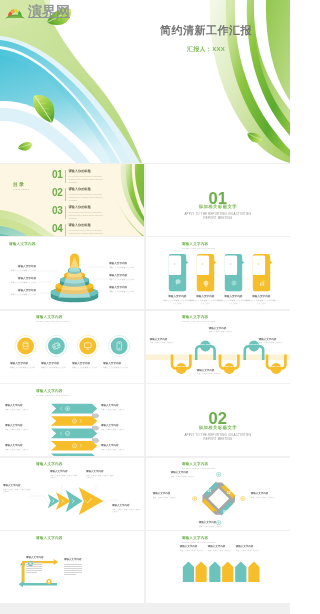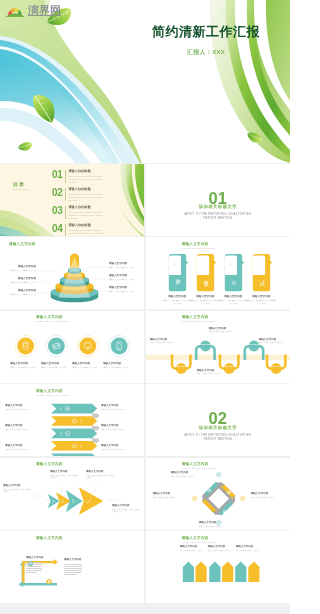--- a/index.html
+++ b/index.html
@@ -8,24 +8,24 @@
   .page{position:relative;width:290px;height:614px;background:#f0f0f0;}
   .cover{position:absolute;left:0;top:0;width:290px;height:163px;background:#fff;overflow:hidden;}
   .grid{position:absolute;left:0;top:163.5px;width:290px;}
   .row{display:flex;margin-bottom:1.6px;}
   .cell{width:144.2px;height:72px;background:#fff;position:relative;overflow:hidden;}
   .cell + .cell{margin-left:1.6px;}
   svg{display:block;}
   .abs{position:absolute;}
   
   .wm{position:absolute;left:4px;top:3px;display:flex;align-items:center;gap:2px;opacity:.9;}
-  .wmtext{font-size:11px;font-weight:700;color:#8a8f92;letter-spacing:0px;text-decoration:underline;}
+  .wmtext{font-size:14px;font-weight:700;color:#8a8f92;letter-spacing:0px;text-decoration:underline;}
   .cover-text{position:absolute;left:146px;top:20px;width:120px;text-align:center;}
   .cv-year{font-size:19px;font-weight:700;color:#6bb344;line-height:1;letter-spacing:0.5px;}
-  .cv-title{font-size:13px;font-weight:700;color:#14532d;line-height:1.2;margin-top:4px;letter-spacing:0.5px;}
+  .cv-title{font-size:11px;font-weight:700;color:#737373;line-height:1.2;margin-top:4px;letter-spacing:0.5px;}
 
   
   .sl{position:absolute;left:0;top:0;width:144.2px;height:80px;overflow:hidden;background:#fff;}
   .hd{position:absolute;left:9px;top:4.5px;}
   .hd .h1{font-size:3.6px;font-weight:700;color:#6cae49;letter-spacing:.2px;line-height:1.2;}
   .hd .h2{font-size:2.3px;color:#b9b9b9;letter-spacing:.15px;margin-top:.8px;}
 
   
   .pyr-lbl{position:absolute;width:30px;}
   .pyr-lbl .t{font-size:2.6px;font-weight:700;color:#6b6b6b;line-height:1.2;}

